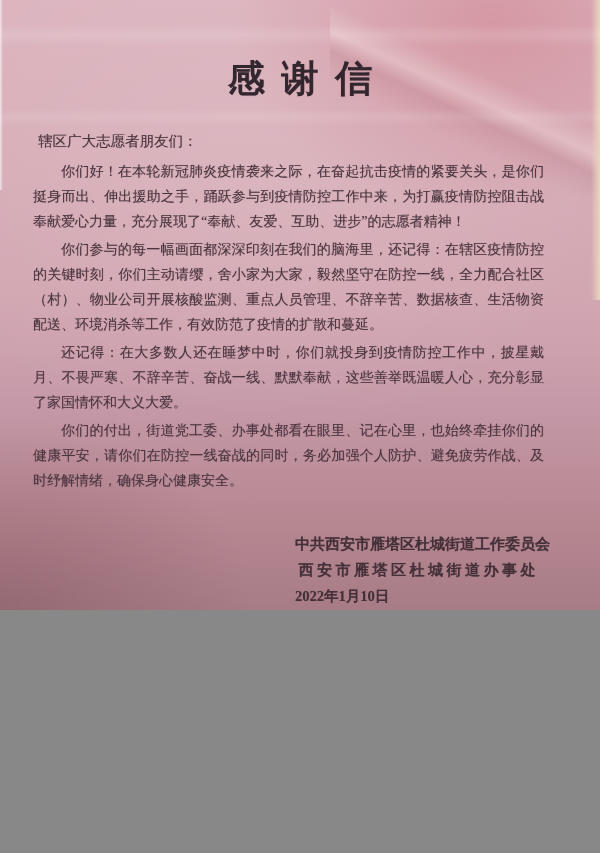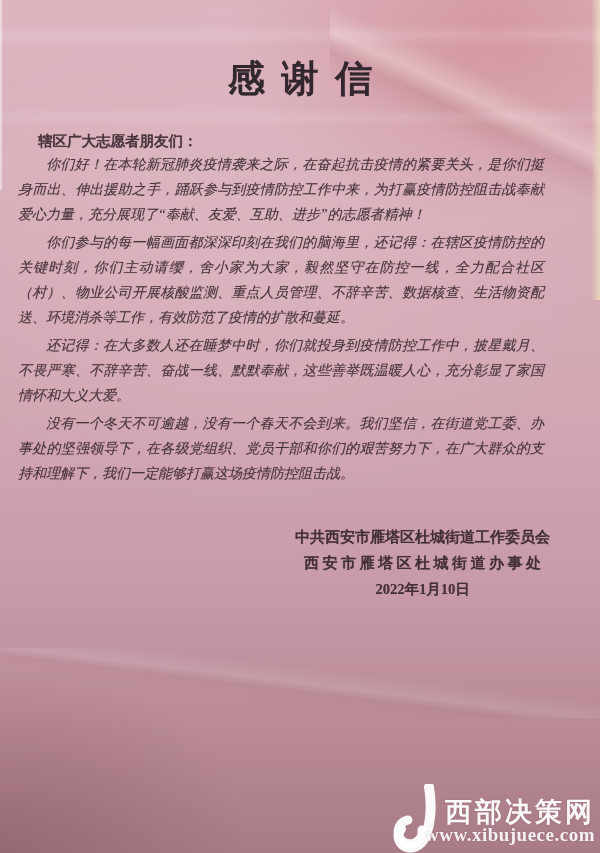--- a/index.html
+++ b/index.html
@@ -1,18 +1,18 @@
 <!DOCTYPE html>
 <html><head>
 <meta charset="utf-8">
 <style>
   html,body{margin:0;padding:0;background:#888;}
   .photo{
     position:relative;
-    width:600px;height:853px;
+    width:600px;height:610px;
     overflow:hidden;
     font-family:"Liberation Serif","DejaVu Serif",serif;
     background:
       radial-gradient(ellipse 420px 300px at 82% 4%, rgba(203,110,122,0.40), rgba(203,110,122,0) 62%),
       radial-gradient(ellipse 500px 380px at 42% 30%, rgba(255,255,255,0.10), rgba(255,255,255,0) 70%),
       radial-gradient(ellipse 420px 320px at 0% 100%, rgba(104,58,68,0.30), rgba(104,58,68,0) 60%),
       linear-gradient(180deg,#dcb5bf 0%, #d7aeb8 26%, #d2a7b2 48%, #c89baa 68%, #c0929c 84%, #b78b95 100%);
   }
   
   .ovl{position:absolute;pointer-events:none;}
@@ -33,29 +33,29 @@
 
   
   .letter{position:absolute;inset:0;color:#4a3640;
     text-shadow:0.3px 0.3px 0.7px rgba(64,34,46,0.38);}
   .title{
     margin:58px 0 0 0;
     font-size:37px;line-height:42px;font-weight:bold;color:#32262f;
     text-align:center;letter-spacing:0.45em;text-indent:0.45em;
   }
   .salutation{
-    margin:30px 0 0 38px;font-size:14.5px;line-height:22px;font-weight:bold;
+    margin:30px 0 0 38px;font-size:14.5px;line-height:22px;font-weight:normal;
   }
-  .body{margin-top:0;padding:0 56px 0 18px;font-style:italic;}
+  .body{margin-top:7px;padding:0 56px 0 33px;}
   .body p{
     margin:0 0 3px 0;font-size:14px;line-height:25px;
     text-align:justify;text-justify:inter-ideograph;text-indent:2em;
   }
   .signature{
-    margin:38px 50px 0 auto;width:fit-content;text-align:center;
+    margin:38px 50px 0 auto;width:fit-content;
     font-size:15px;line-height:26px;font-weight:bold;color:#443039;
   }
   .signature .org2{letter-spacing:3.5px;text-indent:3.5px;}
   .signature .date{font-size:14.5px;font-weight:bold;letter-spacing:0;}
 
   
   .wm-logo{position:absolute;left:384px;top:784px;width:60px;height:69px;}
   .wm-text{position:absolute;right:5px;top:798px;text-align:right;
     color:rgba(255,255,255,0.95);}
   .wm-name{font-size:27px;line-height:28px;font-weight:bold;letter-spacing:3px;
@@ -76,21 +76,21 @@
   <div class="ovl crease-low"></div>
   <div class="ovl vignette-bottom"></div>
 
   <div class="letter">
     <h1 class="title">感谢信</h1>
     <p class="salutation">辖区广大志愿者朋友们：</p>
     <div class="body">
       <p>你们好！在本轮新冠肺炎疫情袭来之际，在奋起抗击疫情的紧要关头，是你们挺身而出、伸出援助之手，踊跃参与到疫情防控工作中来，为打赢疫情防控阻击战奉献爱心力量，充分展现了“奉献、友爱、互助、进步”的志愿者精神！</p>
       <p>你们参与的每一幅画面都深深印刻在我们的脑海里，还记得：在辖区疫情防控的关键时刻，你们主动请缨，舍小家为大家，毅然坚守在防控一线，全力配合社区（村）、物业公司开展核酸监测、重点人员管理、不辞辛苦、数据核查、生活物资配送、环境消杀等工作，有效防范了疫情的扩散和蔓延。</p>
       <p>还记得：在大多数人还在睡梦中时，你们就投身到疫情防控工作中，披星戴月、不畏严寒、不辞辛苦、奋战一线、默默奉献，这些善举既温暖人心，充分彰显了家国情怀和大义大爱。</p>
-      <p>没有一个冬天不可逾越，没有一个春天不会到来。我们坚信，在街道党工委、办事处的坚强领导下，在各级党组织、党员干部和你们的艰苦努力下，在广大群众的支持和理解下，我们一定能够打赢这场疫情防控阻击战。</p>
+      <p>你们的付出，街道党工委、办事处都看在眼里、记在心里，也始终牵挂你们的健康平安，请你们在防控一线奋战的同时，务必加强个人防护、避免疲劳作战、及时纾解情绪，确保身心健康安全。</p>
     </div>
     <div class="signature">
       <div class="org1">中共西安市雁塔区杜城街道工作委员会</div>
       <div class="org2">西安市雁塔区杜城街道办事处</div>
       <div class="date">2022年1月10日</div>
     </div>
   </div>
 
   <svg class="wm-logo" viewBox="0 0 60 69" xmlns="http://www.w3.org/2000/svg" aria-hidden="true">
 

